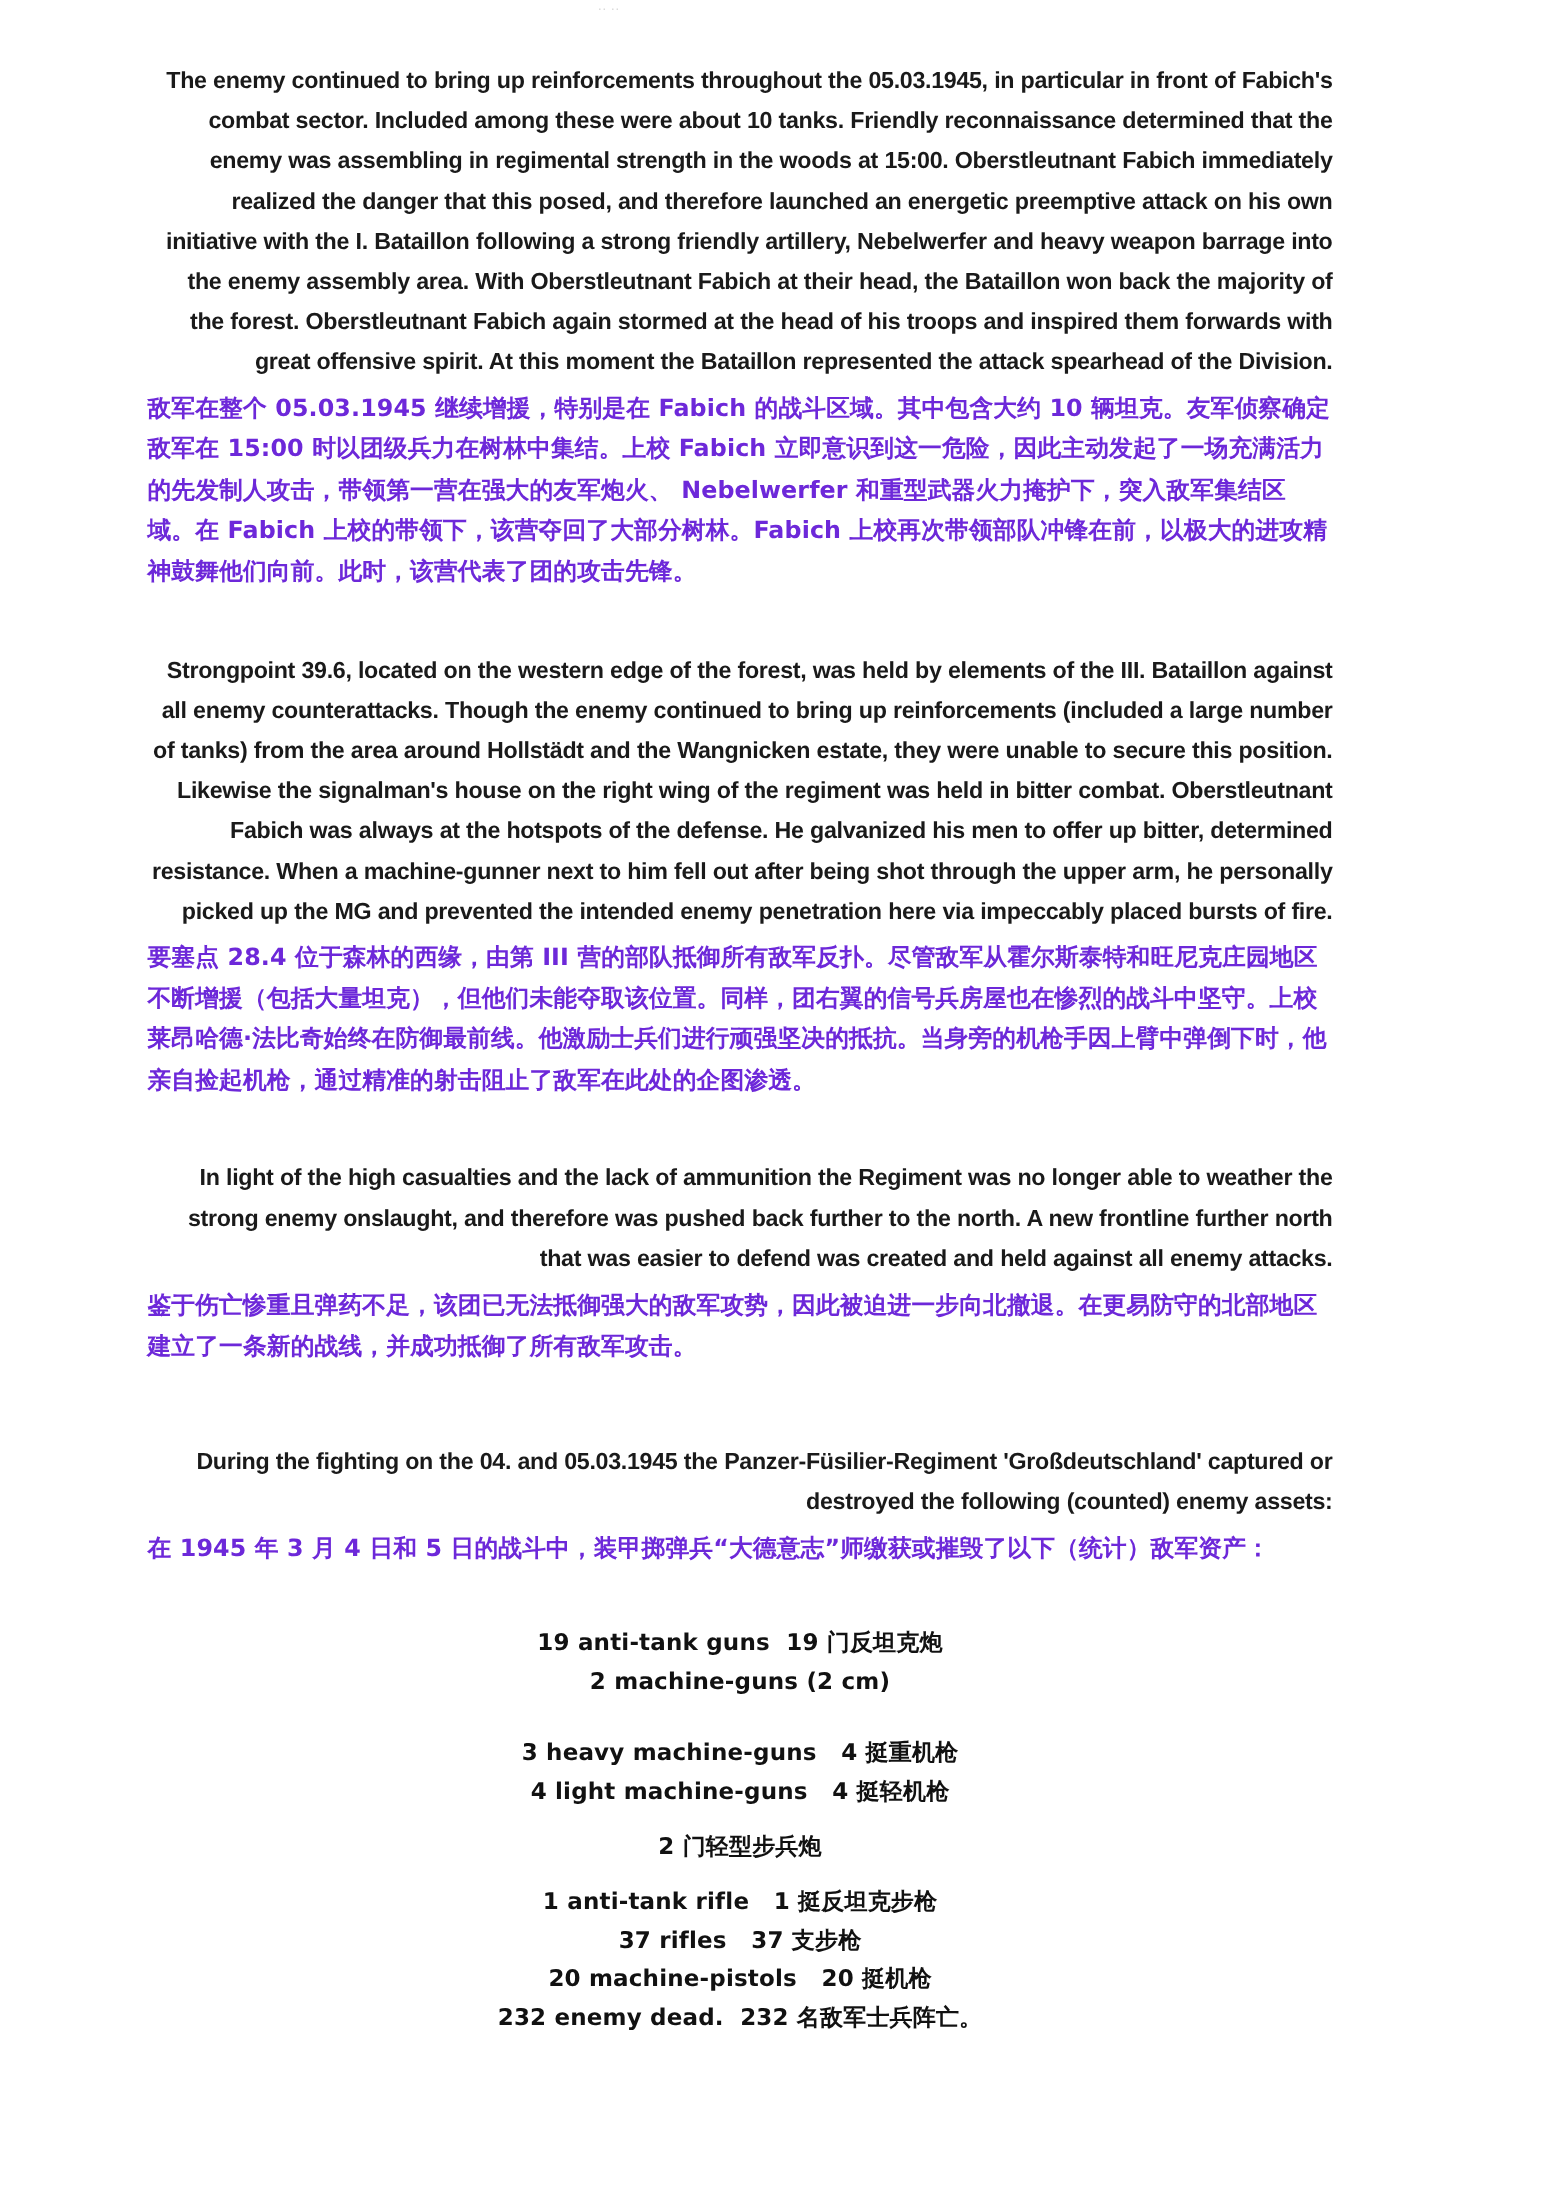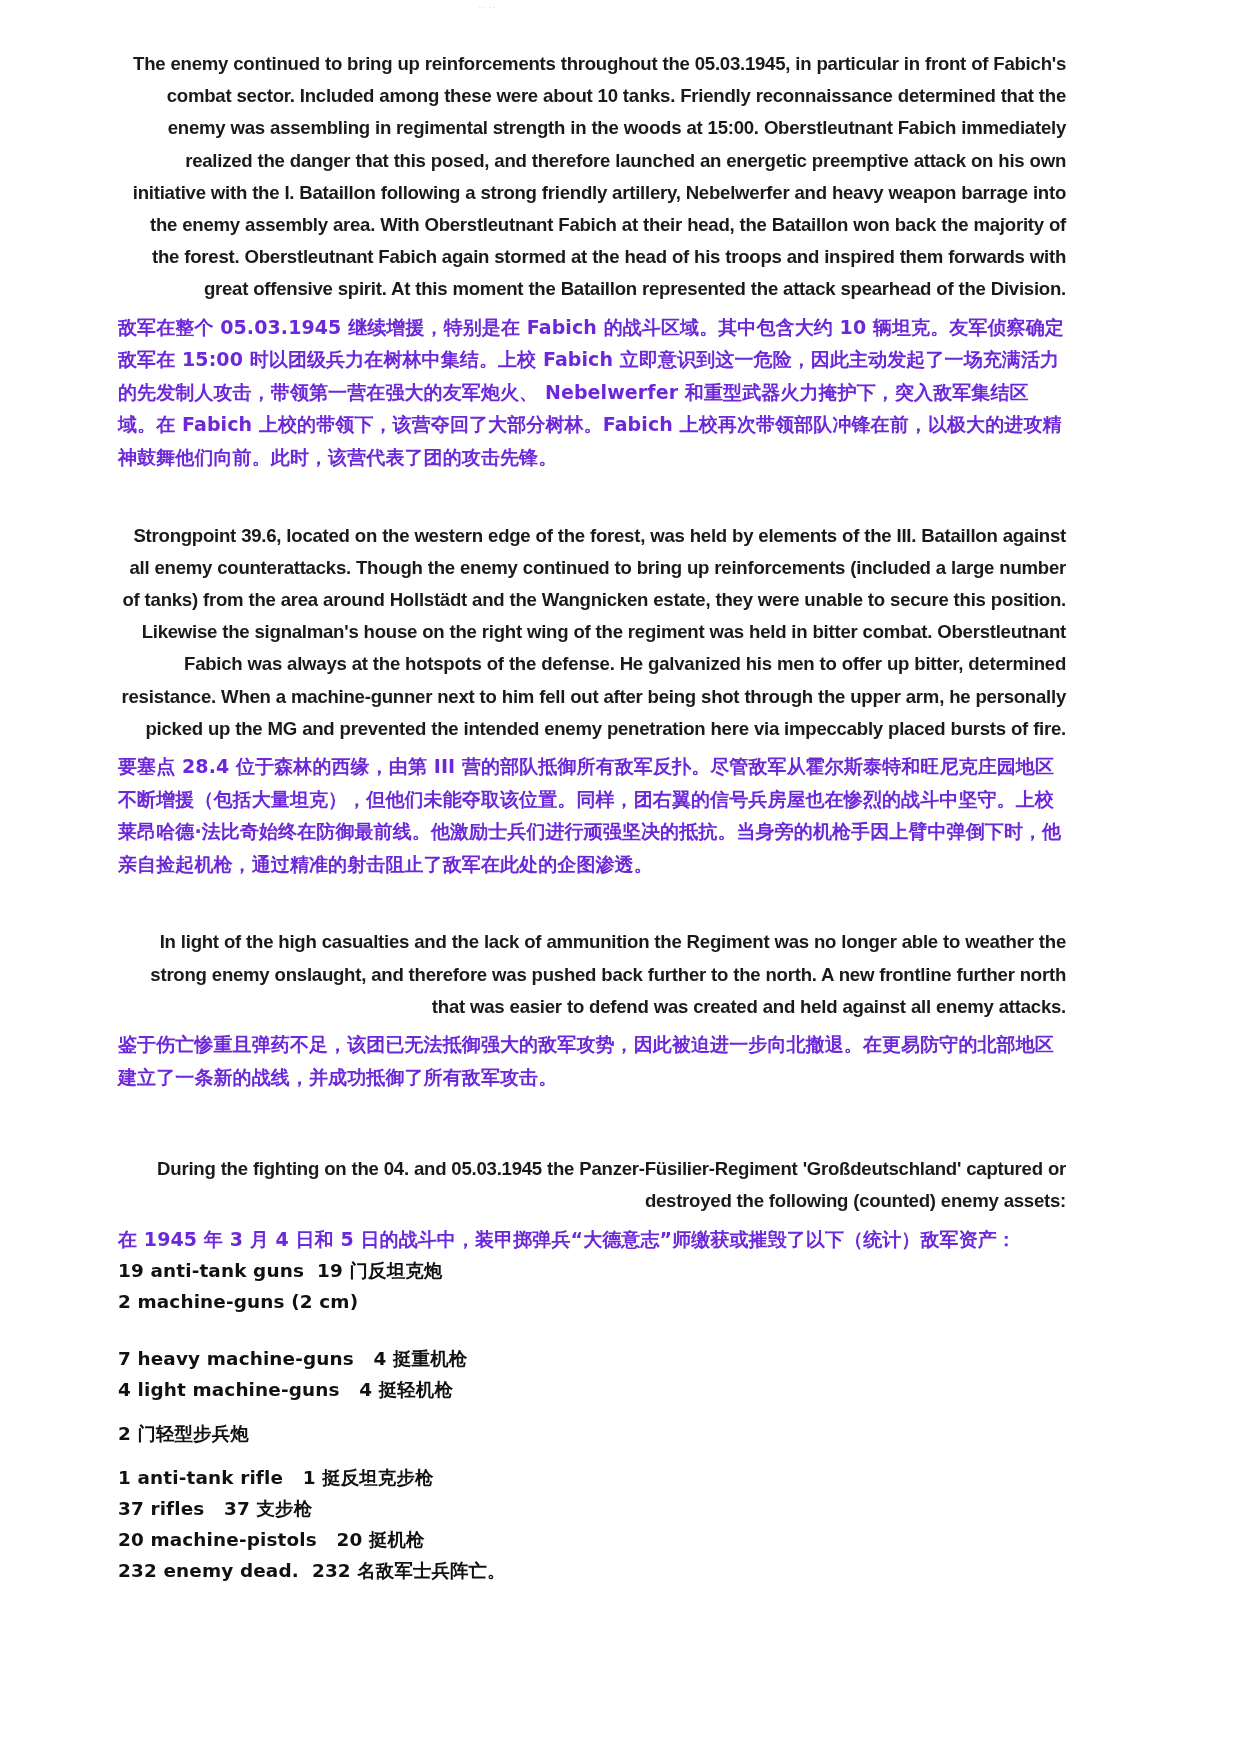--- a/index.html
+++ b/index.html
@@ -58,20 +58,22 @@
     font-weight: 600;
     letter-spacing: 0.1px;
     color: #6d28d9;
   }
   .gap-sm { height: 5px; }
   .gap-lg { height: 46px; }
   .gap-xl { height: 60px; }
 
   
   .assets {
+    margin-top: 44px;
+    text-align: center;
   }
   .asset-line {
     font-family: "DejaVu Sans", "Liberation Sans", sans-serif;
     font-size: 18.4px;
     line-height: 31px;
     font-weight: 700;
     letter-spacing: 0.15px;
     color: #111111;
     white-space: pre;
   }
@@ -107,21 +109,21 @@
 
     <p class="en">During the fighting on the 04. and 05.03.1945 the Panzer-Füsilier-Regiment 'Großdeutschland' captured or destroyed the following (counted) enemy assets:</p>
     <div class="gap-sm"></div>
     <p class="zh">在 1945 年 3 月 4 日和 5 日的战斗中，装甲掷弹兵“大德意志”师缴获或摧毁了以下（统计）敌军资产：</p>
 
     <div class="assets" id="assets-list">
         <div class="asset-line">19 anti-tank guns  19 门反坦克炮</div>
         <div class="asset-line">2 machine-guns (2 cm)</div>
         <div class="asset-gap"></div>
         <div class="asset-gap"></div>
-        <div class="asset-line">7 heavy machine-guns   4 挺重机枪</div>
+        <div class="asset-line">3 heavy machine-guns   4 挺重机枪</div>
         <div class="asset-line">4 light machine-guns   4 挺轻机枪</div>
         <div class="asset-gap"></div>
         <div class="asset-line">2 门轻型步兵炮</div>
         <div class="asset-gap"></div>
         <div class="asset-line">1 anti-tank rifle   1 挺反坦克步枪</div>
         <div class="asset-line">37 rifles   37 支步枪</div>
         <div class="asset-line">20 machine-pistols   20 挺机枪</div>
         <div class="asset-line">232 enemy dead.  232 名敌军士兵阵亡。</div>
       </div>
 

